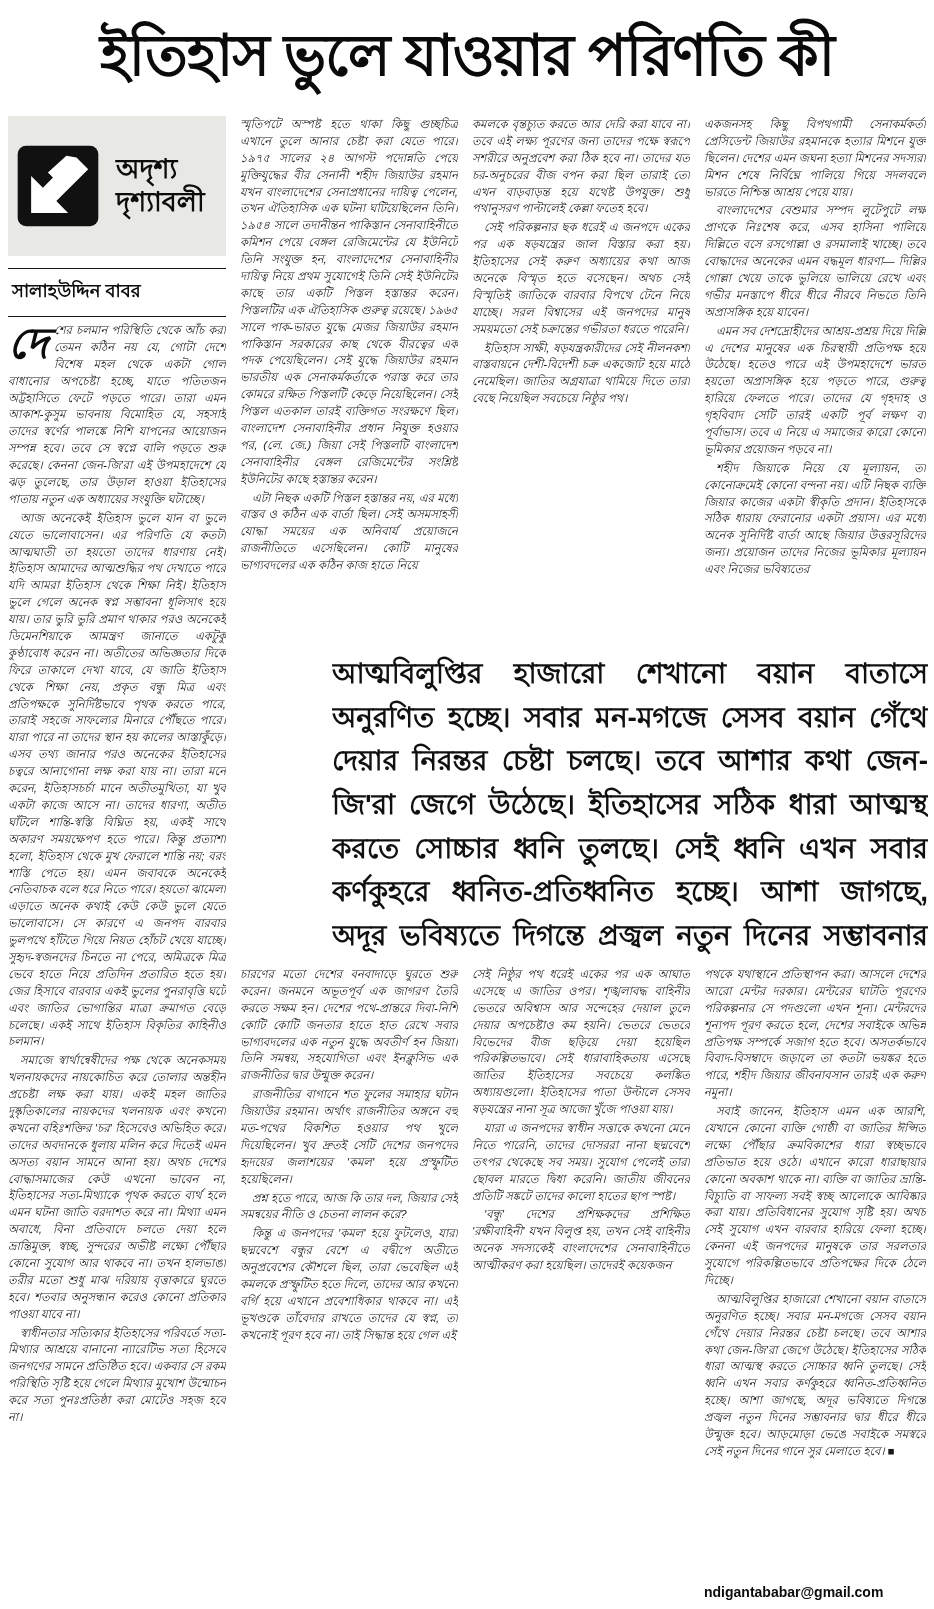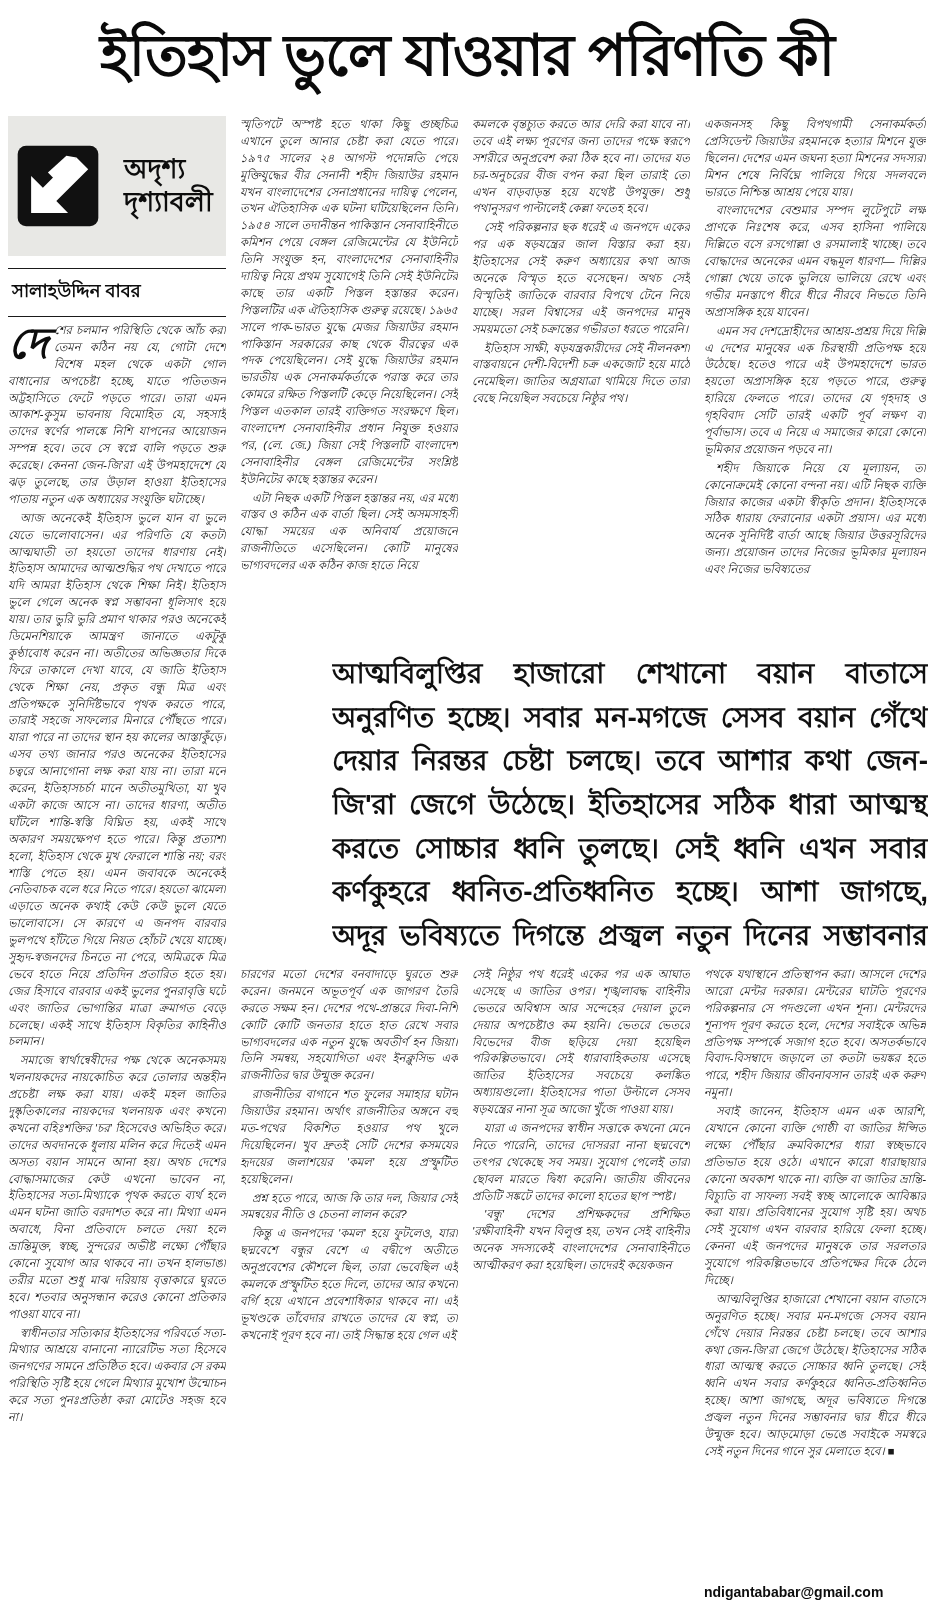--- a/index.html
+++ b/index.html
@@ -16,21 +16,21 @@
     left:6px; top:4px; width:922px; height:104px;
     font-size:57px; font-weight:800; line-height:1.05;
     text-align:center; color:#0a0a0a; letter-spacing:-1px;
     display:flex; align-items:center; justify-content:center;
     white-space:nowrap; overflow:hidden;
   }
 
   
   #logo-box {
     left:8px; top:116px; width:218px; height:140px;
-    background:#e8e8e5; display:flex; align-items:center; gap:24px;
+    background:#e8e8e5; display:flex; align-items:center; gap:16px;
     padding:10px 8px;
   }
   #logo-icon { flex:0 0 auto; }
   #column-name { font-weight:800; font-size:27px; line-height:1.22; color:#0c0c0c; }
   #column-name span { display:block; }
   #author-strip {
     left:8px; top:268px; width:218px;
     border-top:1.5px solid #1a1a1a; border-bottom:1.5px solid #1a1a1a;
     padding:8px 4px; font-size:18px; font-weight:700; color:#0c0c0c;
   }
@@ -122,21 +122,21 @@
         <p>এমন সব দেশদ্রোহীদের আশ্রয়-প্রশ্রয় দিয়ে দিল্লি এ দেশের মানুষের এক চিরস্থায়ী প্রতিপক্ষ হয়ে উঠেছে। হতেও পারে এই উপমহাদেশে ভারত হয়তো অপ্রাসঙ্গিক হয়ে পড়তে পারে, গুরুত্ব হারিয়ে ফেলতে পারে। তাদের যে গৃহদাহ ও গৃহবিবাদ সেটি তারই একটি পূর্ব লক্ষণ বা পূর্বাভাস। তবে এ নিয়ে এ সমাজের কারো কোনো ভূমিকার প্রয়োজন পড়বে না।</p>
         <p>শহীদ জিয়াকে নিয়ে যে মূল্যায়ন, তা কোনোক্রমেই কোনো বন্দনা নয়। এটি নিছক ব্যক্তি জিয়ার কাজের একটা স্বীকৃতি প্রদান। ইতিহাসকে সঠিক ধারায় ফেরানোর একটা প্রয়াস। এর মধ্যে অনেক সুনির্দিষ্ট বার্তা আছে জিয়ার উত্তরসূরিদের জন্য। প্রয়োজন তাদের নিজের ভূমিকার মূল্যায়ন এবং নিজের ভবিষ্যতের</p>
       </div>
   </div>
 
   <div id="pull-quote" class="abs">আত্মবিলুপ্তির হাজারো শেখানো বয়ান বাতাসে অনুরণিত হচ্ছে। সবার মন-মগজে সেসব বয়ান গেঁথে দেয়ার নিরন্তর চেষ্টা চলছে। তবে আশার কথা জেন-জি'রা জেগে উঠেছে। ইতিহাসের সঠিক ধারা আত্মস্থ করতে সোচ্চার ধ্বনি তুলছে। সেই ধ্বনি এখন সবার কর্ণকুহরে ধ্বনিত-প্রতিধ্বনিত হচ্ছে। আশা জাগছে, অদূর ভবিষ্যতে দিগন্তে প্রজ্বল নতুন দিনের সম্ভাবনার দ্বার ধীরে ধীরে উন্মুক্ত হবে। আড়মোড়া ভেঙে সবাইকে সমস্বরে সেই নতুন দিনের গানে সুর  মেলাতে হবে</div>
 
   <div id="col2-bottom" class="abs body-col">
     <div class="paras">
         <p>চারণের মতো দেশের বনবাদাড়ে ঘুরতে শুরু করেন। জনমনে অভূতপূর্ব এক জাগরণ তৈরি করতে সক্ষম হন। দেশের পথে-প্রান্তরে দিবা-নিশি কোটি কোটি জনতার হাতে হাত রেখে সবার ভাগ্যবদলের এক নতুন যুদ্ধে অবতীর্ণ হন জিয়া। তিনি সমন্বয়, সহযোগিতা এবং ইনক্লুসিভ এক রাজনীতির দ্বার উন্মুক্ত করেন।</p>
-        <p>রাজনীতির বাগানে শত ফুলের সমাহার ঘটান জিয়াউর রহমান। অর্থাৎ রাজনীতির অঙ্গনে বহু মত-পথের বিকশিত হওয়ার পথ খুলে দিয়েছিলেন। খুব দ্রুতই সেটি দেশের কসমযের হৃদয়ের জলাশয়ের 'কমল' হয়ে প্রস্ফুটিত হয়েছিলেন।</p>
+        <p>রাজনীতির বাগানে শত ফুলের সমাহার ঘটান জিয়াউর রহমান। অর্থাৎ রাজনীতির অঙ্গনে বহু মত-পথের বিকশিত হওয়ার পথ খুলে দিয়েছিলেন। খুব দ্রুতই সেটি দেশের জনপদের হৃদয়ের জলাশয়ের 'কমল' হয়ে প্রস্ফুটিত হয়েছিলেন।</p>
         <p>প্রশ্ন হতে পারে, আজ কি তার দল, জিয়ার সেই সমন্বয়ের নীতি ও চেতনা লালন করে?</p>
         <p>কিন্তু এ জনপদের 'কমল' হয়ে ফুটলেও, যারা ছদ্মবেশে বন্ধুর বেশে এ বদ্বীপে অতীতে অনুপ্রবেশের কৌশলে ছিল, তারা ভেবেছিল এই কমলকে প্রস্ফুটিত হতে দিলে, তাদের আর কখনো বর্গি হয়ে এখানে প্রবেশাধিকার থাকবে না। এই ভূখণ্ডকে তাঁবেদার রাখতে তাদের যে স্বপ্ন, তা কখনোই পূরণ হবে না। তাই সিদ্ধান্ত হয়ে গেল এই</p>
       </div>
   </div>
   <div id="col3-bottom" class="abs body-col">
     <div class="paras">
         <p>সেই নিষ্ঠুর পথ ধরেই একের পর এক আঘাত এসেছে এ জাতির ওপর। শৃঙ্খলাবদ্ধ বাহিনীর ভেতরে অবিশ্বাস আর সন্দেহের দেয়াল তুলে দেয়ার অপচেষ্টাও কম হয়নি। ভেতরে ভেতরে বিভেদের বীজ ছড়িয়ে দেয়া হয়েছিল পরিকল্পিতভাবে। সেই ধারাবাহিকতায় এসেছে জাতির ইতিহাসের সবচেয়ে কলঙ্কিত অধ্যায়গুলো। ইতিহাসের পাতা উল্টালে সেসব ষড়যন্ত্রের নানা সূত্র আজো খুঁজে পাওয়া যায়।</p>
         <p>যারা এ জনপদের স্বাধীন সত্তাকে কখনো মেনে নিতে পারেনি, তাদের দোসররা নানা ছদ্মবেশে তৎপর থেকেছে সব সময়। সুযোগ পেলেই তারা ছোবল মারতে দ্বিধা করেনি। জাতীয় জীবনের প্রতিটি সঙ্কটে তাদের কালো হাতের ছাপ স্পষ্ট।</p>
         <p>'বন্ধু' দেশের প্রশিক্ষকদের প্রশিক্ষিত 'রক্ষীবাহিনী' যখন বিলুপ্ত হয়, তখন সেই বাহিনীর অনেক সদস্যকেই বাংলাদেশের সেনাবাহিনীতে আত্মীকরণ করা হয়েছিল। তাদেরই কয়েকজন</p>
       </div>

